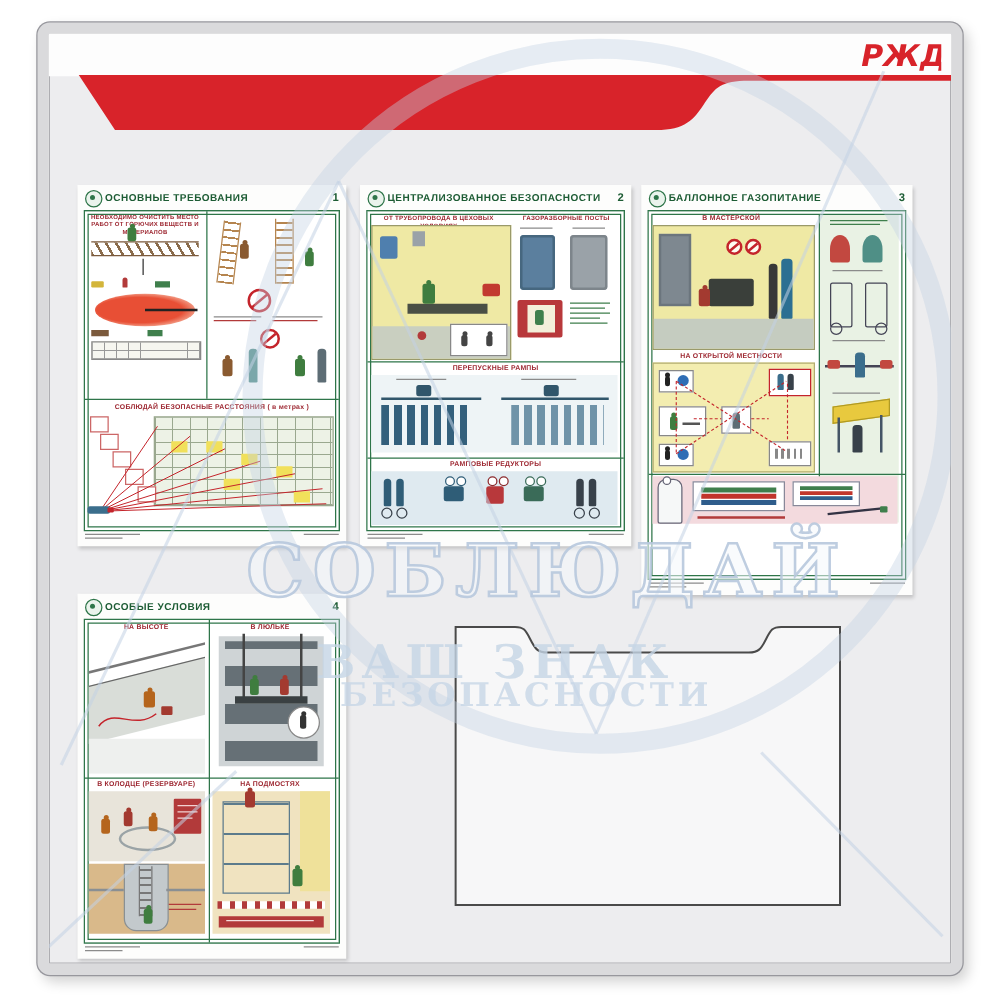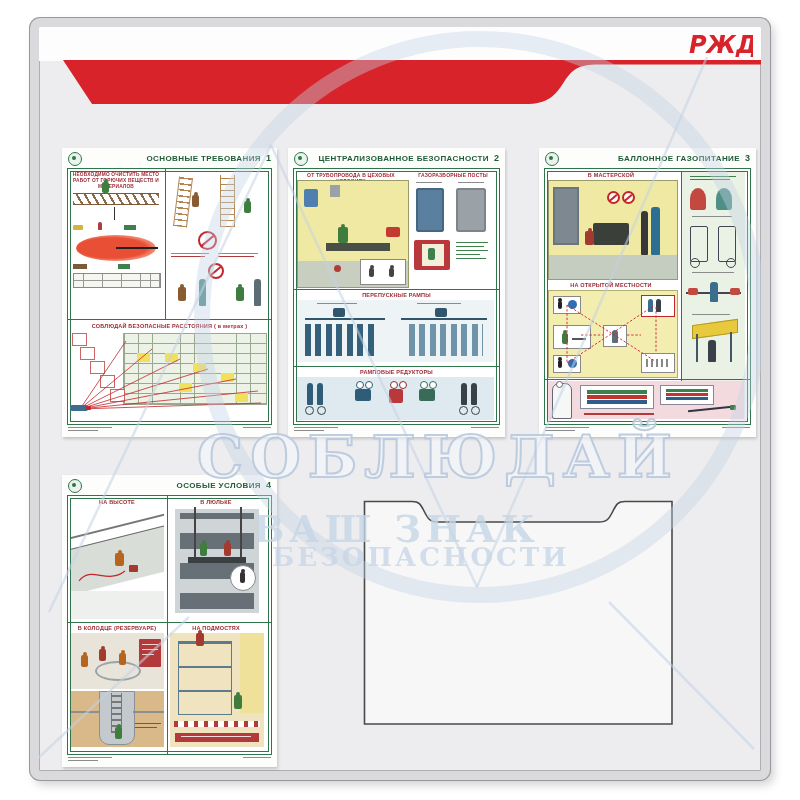--- a/index.html
+++ b/index.html
@@ -12,21 +12,21 @@
     overflow:hidden}
   .header-band{position:absolute;left:0;top:0;right:0;height:34px;background:#fdfdfd}
   .board-title{position:absolute;left:86px;top:41px;width:376px;text-align:center;
     font-size:22px;font-weight:bold;color:#fff;letter-spacing:.3px}
   
   .poster{position:absolute;background:#fdfdfc;box-shadow:1px 2px 3px rgba(0,0,0,.18)}
   .p-logo{position:absolute;left:6px;top:4px;width:12px;height:12px;border-radius:50%;
     border:1.5px solid #2e7549;background:#eaf3ec}
   .p-logo:after{content:"";position:absolute;left:2.5px;top:2.5px;width:4px;height:4px;
     border-radius:50%;background:#2e7549}
-  .p-title{position:absolute;left:22px;right:16px;top:6px;text-align:right;
+  .p-title{position:absolute;left:22px;right:16px;top:6px;text-align:left;
     font-size:8px;font-weight:bold;color:#1d5c34;letter-spacing:.4px;white-space:nowrap}
   .p-num{position:absolute;right:6px;top:5px;font-size:9px;font-weight:bold;color:#1d5c34}
   .p-body{position:absolute;left:5px;right:5px;top:20px;bottom:12px;background:#fff;
     border:1.5px solid #2e7549;box-shadow:inset 0 0 0 2px #fff,inset 0 0 0 3px #2e7549}
   .sh{position:absolute;font-size:5.5px;font-weight:bold;color:#9d2731;
     text-align:center;letter-spacing:.2px;line-height:1.2}
   .mb{position:absolute;background:#8b8b8b;height:1px}
   .mb.g{background:#3f7f4c}.mb.r{background:#b23a3a}
   .fig{position:absolute;border-radius:2px}
   .fig:before{content:"";position:absolute;left:50%;transform:translateX(-50%);
@@ -214,21 +214,21 @@
     </div>
     <div class="p-foot" style="left:6px;width:46px">
       <div class="mb" style="left:0;top:0;width:44px"></div>
       <div class="mb" style="left:0;top:3px;width:30px"></div>
     </div>
     <div class="p-foot" style="right:6px;width:30px">
       <div class="mb" style="right:0;top:0;width:28px"></div>
     </div>
   </div>
 
-  <div class="poster" style="left:500px;top:121px;width:217px;height:289px">
+  <div class="poster" style="left:474px;top:121px;width:217px;height:328px">
     <div class="p-logo"></div>
     <div class="p-title">БАЛЛОННОЕ ГАЗОПИТАНИЕ</div>
     <div class="p-num">3</div>
     <div class="p-body">
       <div class="sh" style="left:2px;top:3px;width:128px">В МАСТЕРСКОЙ</div>
       <div class="abs" style="left:3px;top:11px;width:128px;height:98px;background:#efe9a4;border:.5px solid #9a9a6a">
         <div class="abs" style="left:0;bottom:0;width:100%;height:24px;background:#c5ccc0"></div>
         <div class="abs" style="left:4px;top:6px;width:26px;height:58px;background:#7e8890;box-shadow:inset 0 0 0 2px #6b757d"></div>
         <div class="ring" style="left:58px;top:10px;width:9px;height:9px"></div>
         <div class="ring" style="left:73px;top:10px;width:9px;height:9px"></div>

